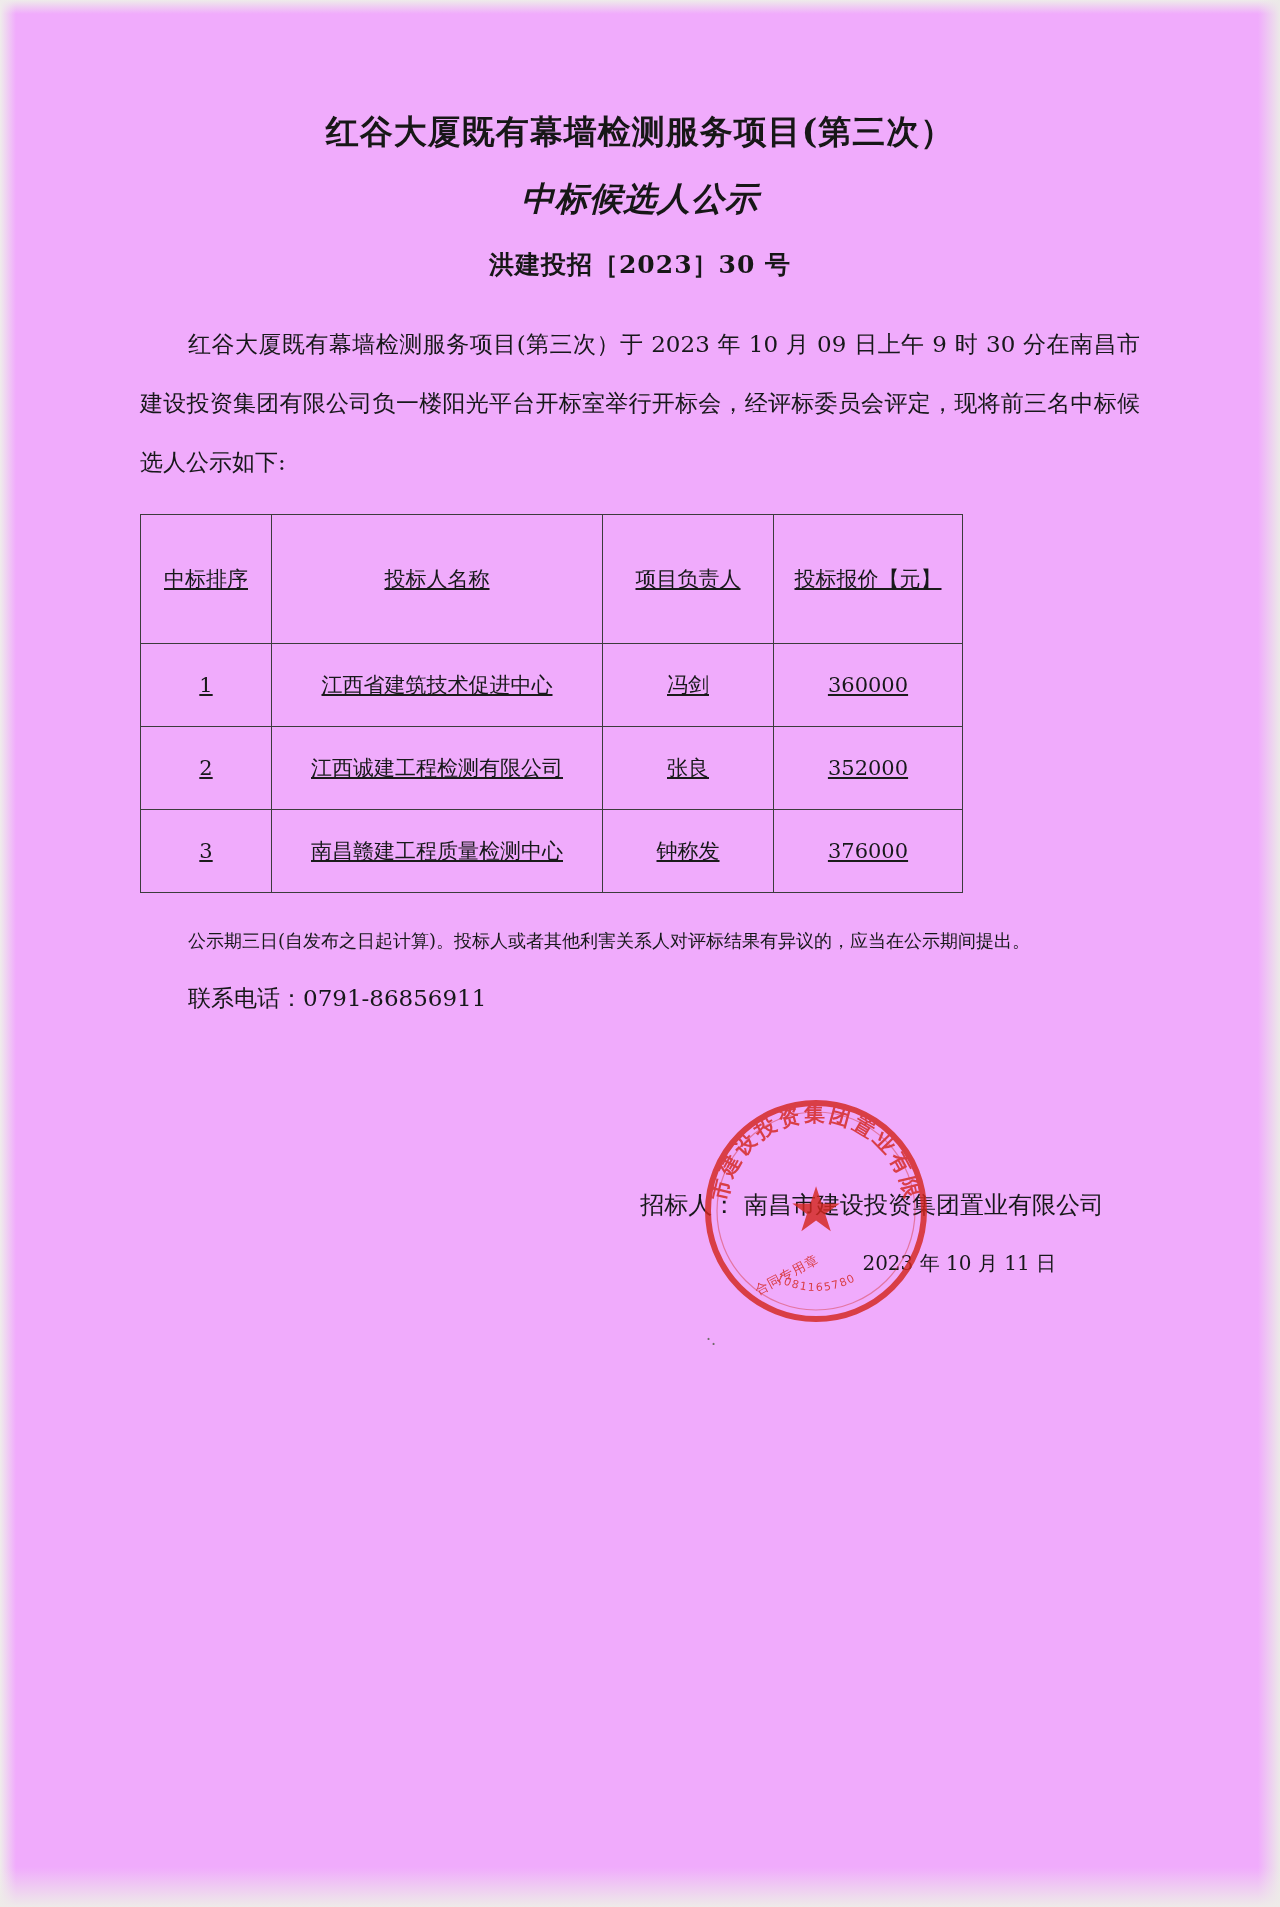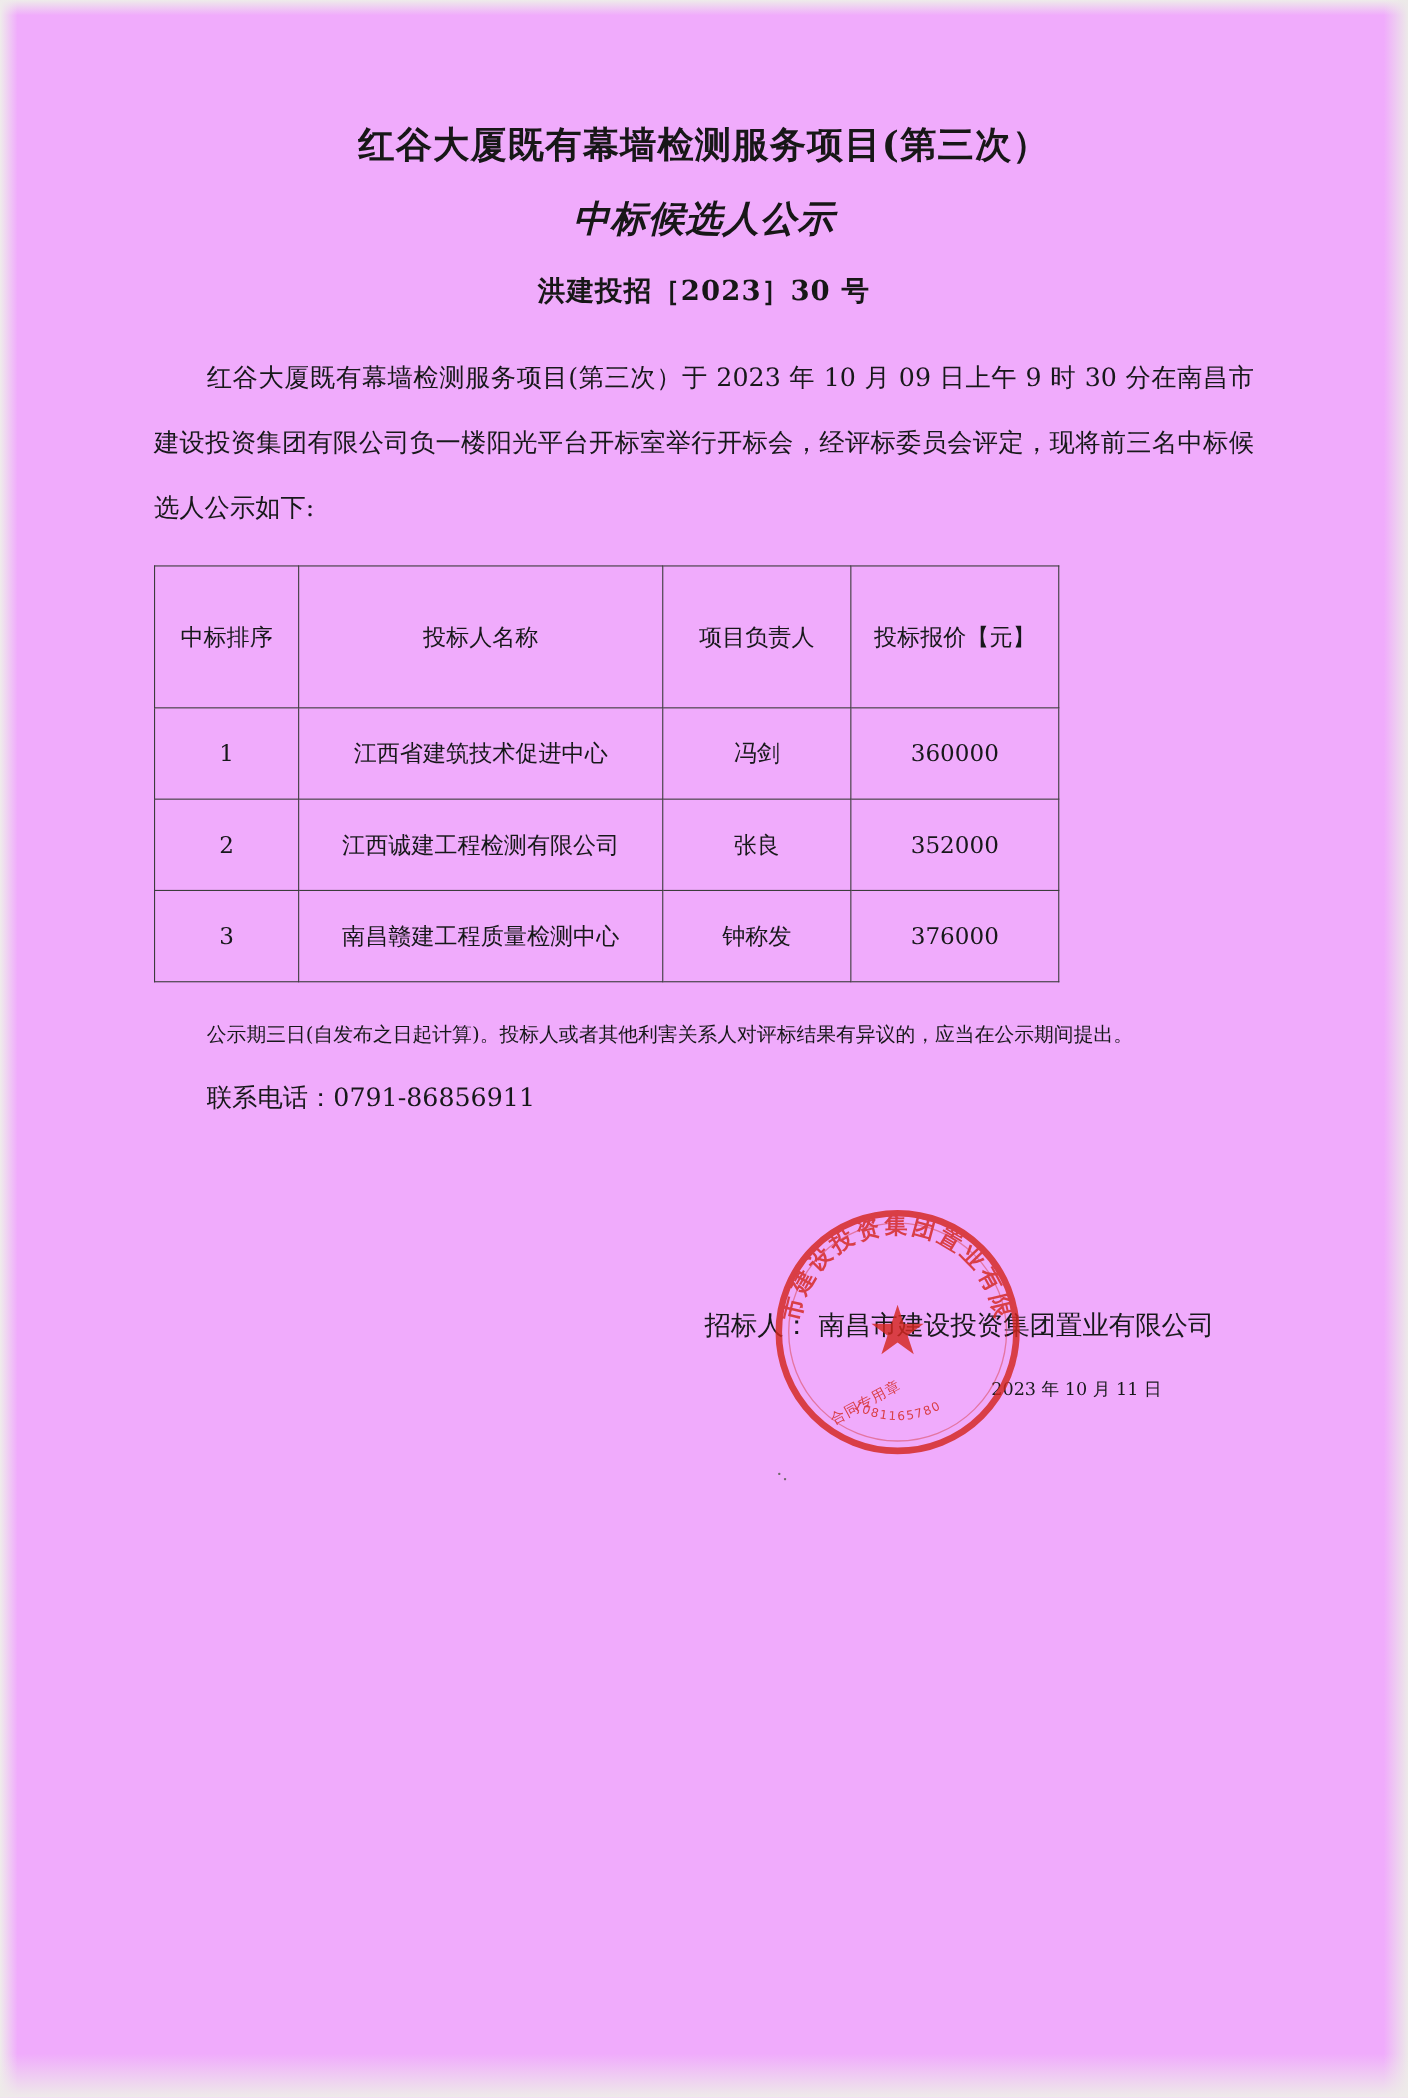--- a/index.html
+++ b/index.html
@@ -87,20 +87,21 @@
     text-indent: 48px;
     color: #17181a;
     margin: 0 0 10px 0;
   }
 
   table.bid-table {
     border-collapse: collapse;
     width: 818px;
     margin: 22px 0 18px 0;
     table-layout: fixed;
+    text-decoration: underline;
   }
   table.bid-table td, table.bid-table th {
     border: 1.6px solid #3c3c3c;
     text-align: center;
     font-size: 21px;
     font-weight: normal;
     color: #17181a;
     padding: 0;
   }
   table.bid-table thead td {
@@ -139,21 +140,21 @@
     padding-right: 36px;
     position: relative;
     z-index: 1;
   }
   .sign-line {
     font-size: 24px;
     line-height: 58px;
     color: #17181a;
   }
   .sign-date {
-    font-size: 16px;
+    font-size: 20px;
     line-height: 58px;
     padding-right: 48px;
     color: #17181a;
   }
 
   
   .seal {
     position: absolute;
     left: 700px;
     top: 1095px;

